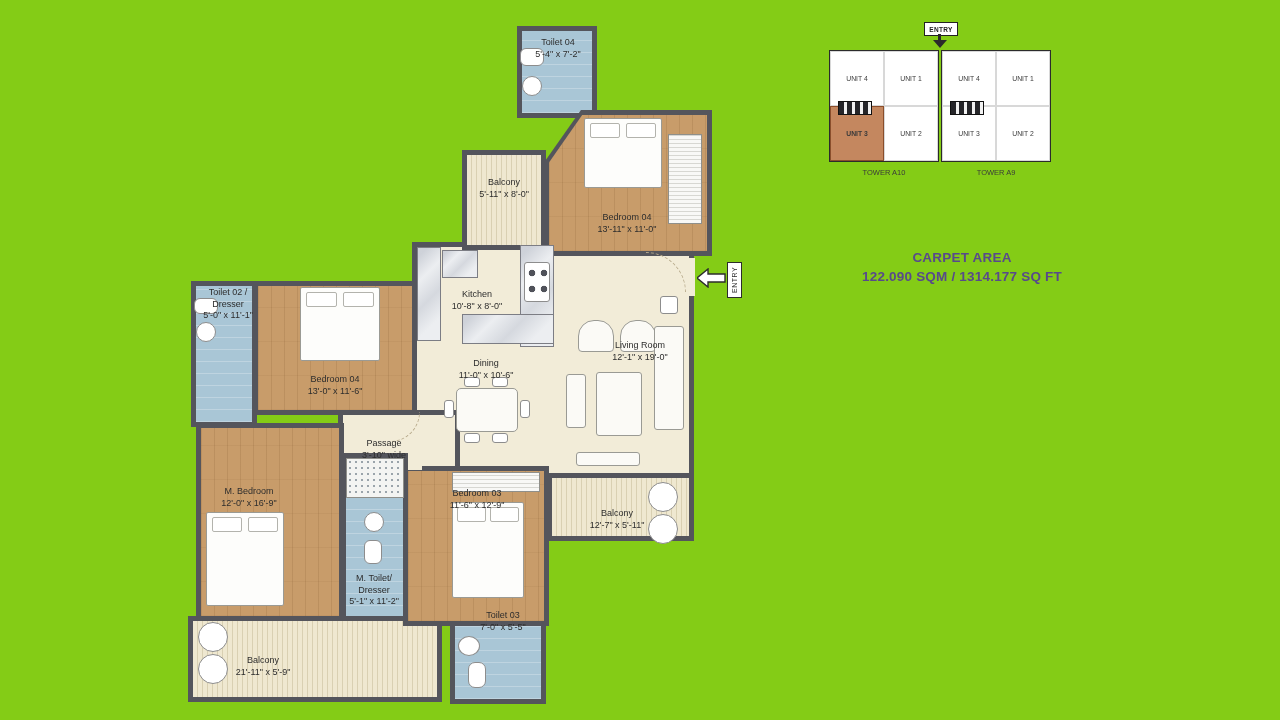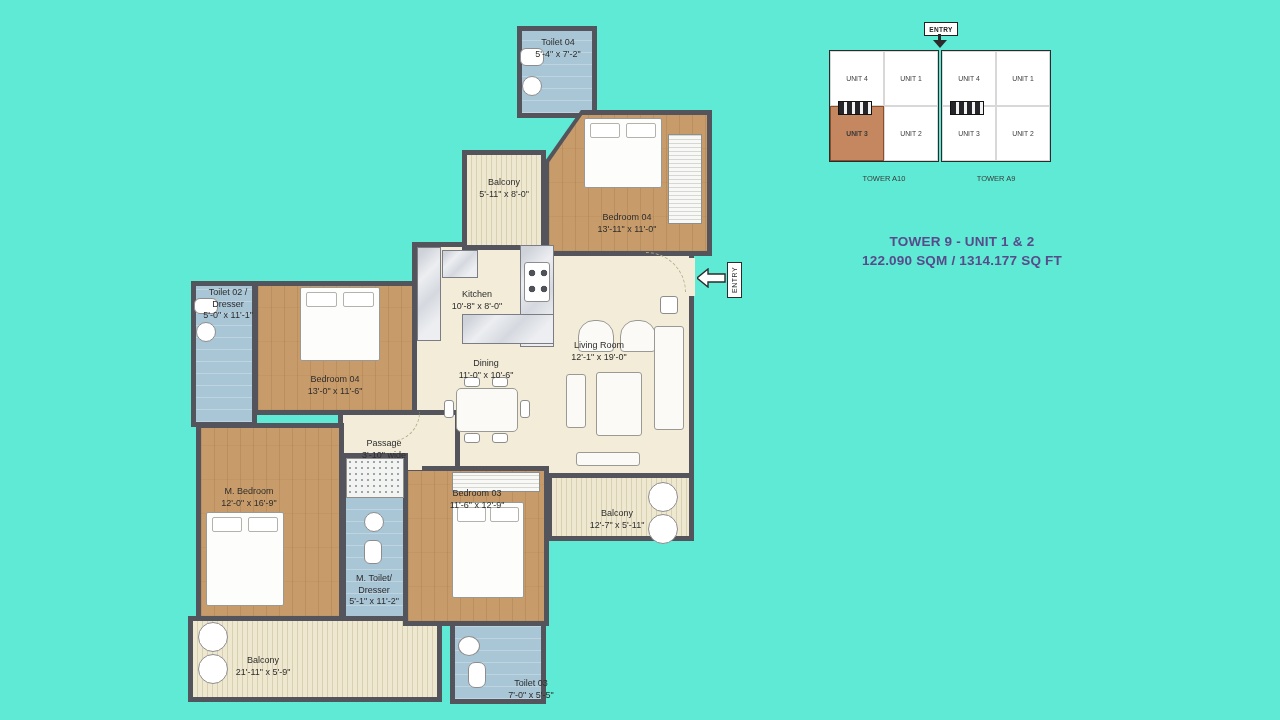--- a/index.html
+++ b/index.html
@@ -1,16 +1,16 @@
 <!DOCTYPE html>
 <html><head>
 <meta charset="utf-8">
 <style>
   html,body{margin:0;padding:0;background:#fff;}
-  .canvas{position:relative;width:1280px;height:720px;background:#5eead4;overflow:hidden;
+  .canvas{position:relative;width:1280px;height:720px;background:#84cc16;overflow:hidden;
           font-family:"Liberation Sans",sans-serif;}
 
   
   .abs{position:absolute;}
   .room{position:absolute;border:5px solid #54555c;box-sizing:border-box;z-index:2;}
   .wood{background:#c89c6a;
         background-image:repeating-linear-gradient(90deg,rgba(92,54,15,.12) 0 1px,transparent 1px 13px),
                          repeating-linear-gradient(0deg,rgba(92,54,15,.06) 0 1px,transparent 1px 34px);}
   .blue{background:#a9c6d6;
         background-image:repeating-linear-gradient(0deg,rgba(255,255,255,.25) 0 1px,transparent 1px 12px);}
@@ -55,21 +55,21 @@
        font-size:6.5px;font-weight:bold;color:#222;display:flex;align-items:center;justify-content:center;letter-spacing:.3px;}
   .kp-arrow-shaft{position:absolute;left:110px;top:12px;width:3px;height:6px;background:#2b2b2b;}
   .kp-arrow-head{position:absolute;left:105px;top:18px;width:0;height:0;
        border-left:7px solid transparent;border-right:7px solid transparent;border-top:8px solid #2b2b2b;}
   .tower{position:absolute;top:28px;width:110px;height:112px;background:#fff;border:1.6px solid #2b2b2b;
        box-sizing:border-box;display:grid;grid-template-columns:1fr 1fr;grid-template-rows:1fr 1fr;}
   .tower .cell{display:flex;align-items:center;justify-content:center;font-size:6.8px;color:#3a3a3a;
        border:0.5px solid #d8d8d8;}
   .kp-core{position:absolute;width:32px;height:12px;top:50px;left:8px;border:1px solid #111;
        background:repeating-linear-gradient(90deg,#26262a 0 5px,#f2f2f2 5px 8px);z-index:3;}
-  .kp-tower-label{position:absolute;top:146px;width:110px;text-align:center;font-size:7.5px;color:#3a3a3a;margin-top:6px;}
+  .kp-tower-label{position:absolute;top:146px;width:110px;text-align:center;font-size:7.5px;color:#3a3a3a;}
 
   
   .info{position:absolute;left:845px;top:232px;width:234px;text-align:center;color:#584a8b;
         font-weight:bold;font-size:13.5px;line-height:19px;letter-spacing:.2px;z-index:2;}
   .info .gap{margin-top:16px;}
 
   svg{display:block;}
 </style>
 </head>
 <body>
@@ -177,21 +177,21 @@
         <div>5'-0" x 11'-1"</div>
       </div>
     <div class="lbl" style="left:335px;top:386px;">
       <div>Bedroom 04</div>
         <div>13'-0" x 11'-6"</div>
       </div>
     <div class="lbl" style="left:486px;top:370px;">
       <div>Dining</div>
         <div>11'-0" x 10'-6"</div>
       </div>
-    <div class="lbl" style="left:599px;top:352px;">
+    <div class="lbl" style="left:640px;top:352px;">
       <div>Living Room</div>
         <div>12'-1" x 19'-0"</div>
       </div>
     <div class="lbl" style="left:384px;top:450px;">
       <div>Passage</div>
         <div>3'-10" wide</div>
       </div>
     <div class="lbl" style="left:249px;top:498px;">
       <div>M. Bedroom</div>
         <div>12'-0" x 16'-9"</div>
@@ -201,21 +201,21 @@
         <div>5'-1" x 11'-2"</div>
       </div>
     <div class="lbl" style="left:477px;top:500px;">
       <div>Bedroom 03</div>
         <div>11'-6" x 12'-9"</div>
       </div>
     <div class="lbl" style="left:263px;top:667px;">
       <div>Balcony</div>
         <div>21'-11" x 5'-9"</div>
       </div>
-    <div class="lbl" style="left:503px;top:690px;margin-left:28px;">
+    <div class="lbl" style="left:503px;top:622px;">
       <div>Toilet 03</div>
         <div>7'-0" x 5'-5"</div>
       </div>
     <div class="lbl" style="left:617px;top:520px;">
       <div>Balcony</div>
         <div>12'-7" x 5'-11"</div>
       </div>
   </div>
 
   <div class="keyplan">
@@ -235,17 +235,17 @@
       <div class="cell">UNIT 1</div>
       <div class="cell">UNIT 3</div>
       <div class="cell">UNIT 2</div>
       <div class="kp-core"></div>
     </div>
     <div class="kp-tower-label" style="left:1px;">TOWER A10</div>
     <div class="kp-tower-label" style="left:113px;">TOWER A9</div>
   </div>
 
   <div class="info">
-    <div>TOWER 9 - UNIT 1 &amp; 2</div>
+    <div class="gap">CARPET AREA</div>
     <div>122.090 SQM / 1314.177 SQ FT</div>
   </div>
 
 </div>
 
 </body></html>

